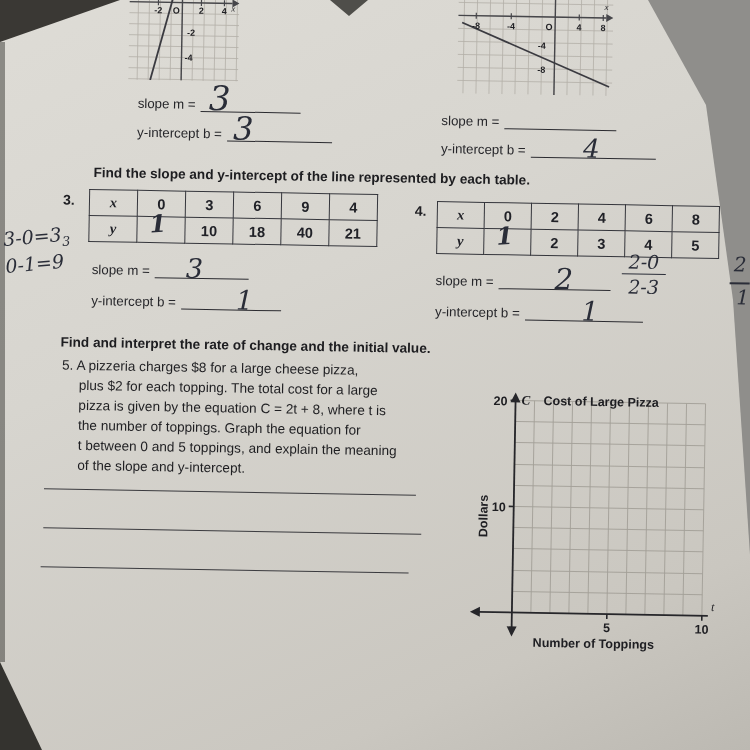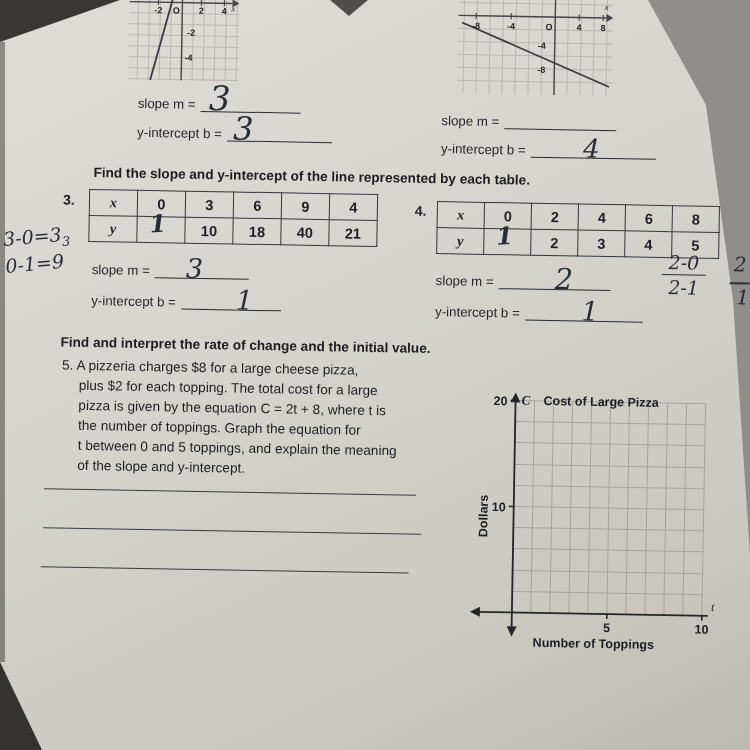--- a/index.html
+++ b/index.html
@@ -203,24 +203,24 @@
         <span class="hand ans" style="font-size:29px; left:50%;">2</span>
       </span>
     </div>
     <div class="ansline" style="left:434px; top:302px;">
       <span class="lbl">y-intercept b =</span>
       <span class="blank" style="width:118px;">
         <span class="hand ans" style="font-size:27px; left:48%;">1</span>
       </span>
     </div>
 
-    <div class="frac hand" style="left:620px; top:246px;margin-left:40px;">
+    <div class="frac hand" style="left:620px; top:246px;">
       <div class="row">2-0</div>
       <div class="bar"></div>
-      <div class="row">2-1</div>
+      <div class="row">2-3</div>
     </div>
 
     <span class="abs hand" style="left:732px; top:246px; font-size:20px;">2</span>
     <span class="abs" style="left:728px; top:276px; width:20px; border-top:2px solid #2a2d38;"></span>
     <span class="abs hand" style="left:735px; top:279px; font-size:20px;">1</span>
 
     <div class="abs heading" style="left:60px; top:340px;">Find and interpret the rate of change and the initial value.</div>
 
     <div class="p5" style="left:62px; top:361px;">
       <div>5. A pizzeria charges $8 for a large cheese pizza,</div>

